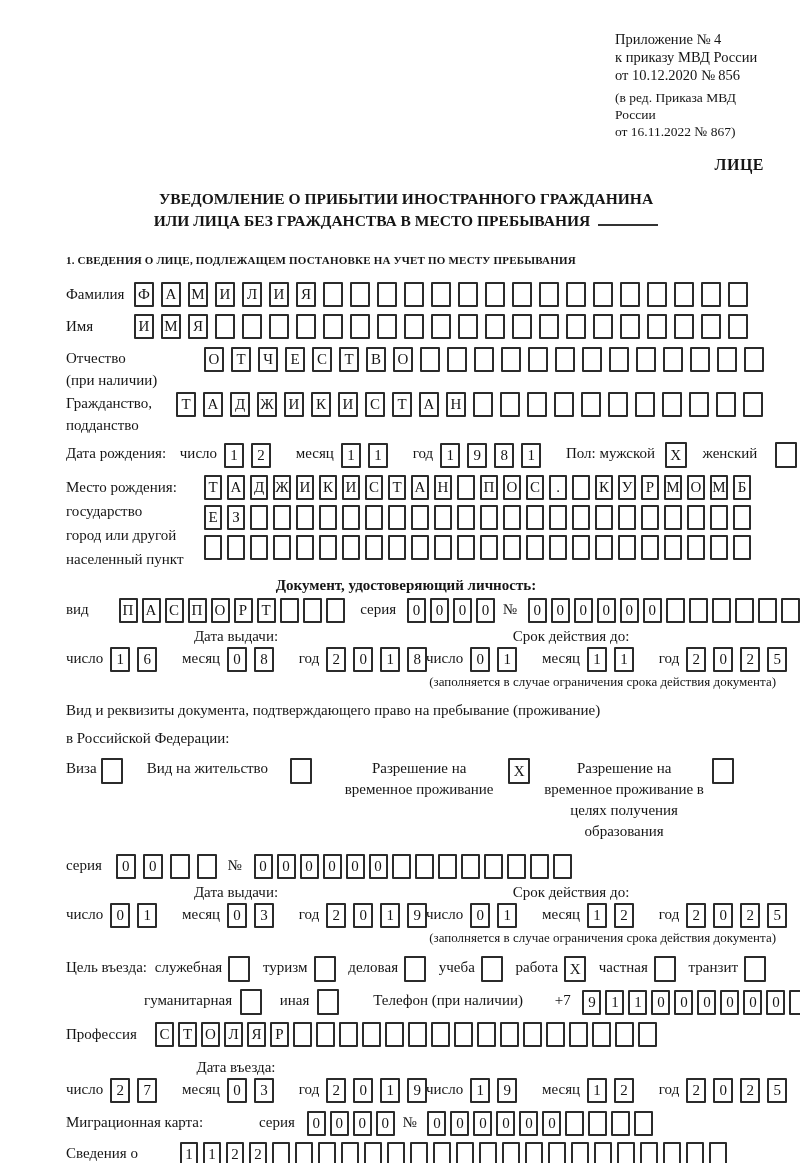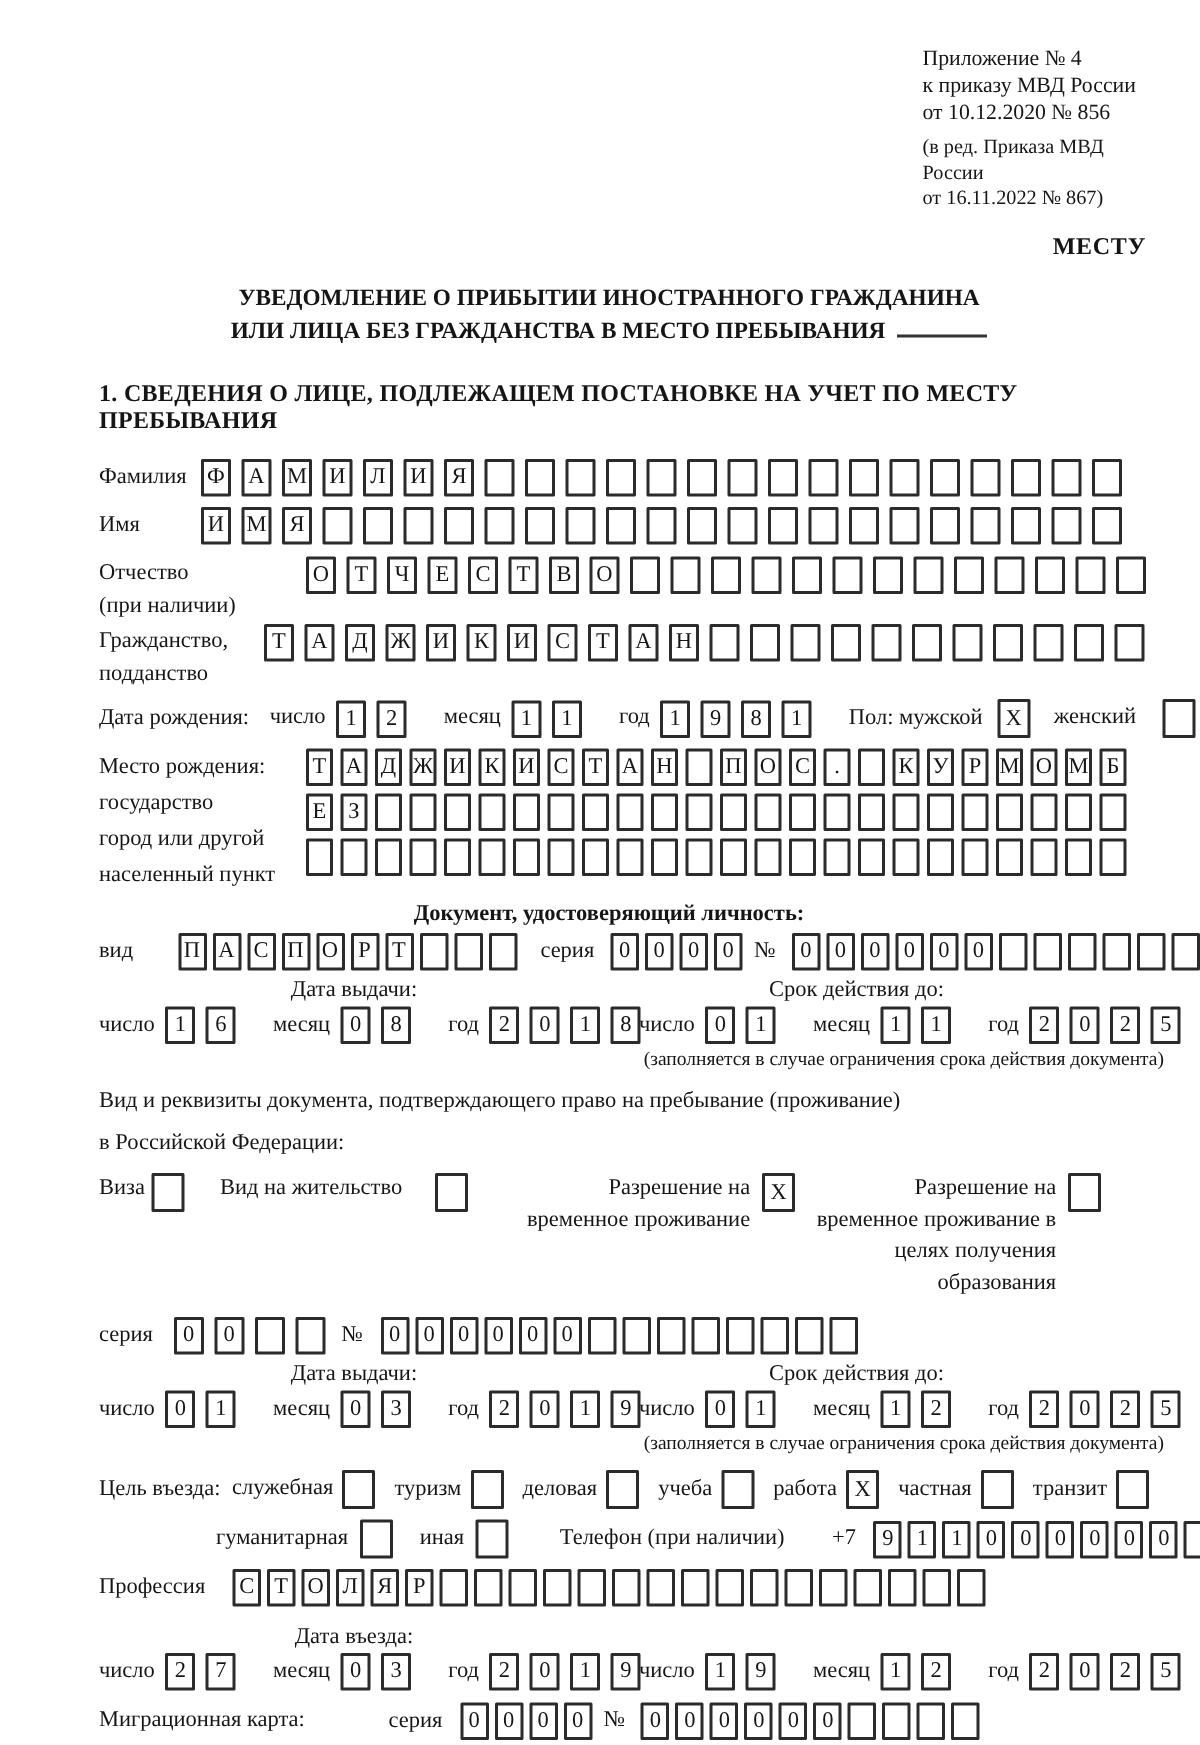--- a/index.html
+++ b/index.html
@@ -10,21 +10,21 @@
     font-size:15px; color:#151515; position:relative;
     padding:30px 24px 0 66px;
   }
   
   .appendix { margin-left:549px; line-height:18px; font-size:14.5px; }
   .edition  { margin-left:549px; line-height:17px; font-size:13.5px; margin-top:5px; }
   .forma { text-align:right; font-weight:bold; font-size:16px; margin-top:16px; padding-right:12px; letter-spacing:.5px; }
   
   .title { text-align:center; font-weight:bold; font-size:15.5px; line-height:22px; margin-top:14px; margin-left:-30px; }
   .title-underline { display:inline-block; width:60px; border-bottom:2.5px solid #333; height:14px; margin-left:8px; }
-  .section-heading { font-weight:bold; font-size:16px; margin-top:22px; letter-spacing:.2px; }
+  .section-heading { font-weight:bold; font-size:11px; margin-top:22px; letter-spacing:.2px; }
   
   .cells { display:inline-flex; vertical-align:middle; }
   .cell {
     display:inline-block; width:20px; height:25px; border:2px solid #2b2b2b; border-radius:1px;
     margin-right:7px; text-align:center; line-height:21px; font-size:15px; flex:none; background:#fff;
   }
   .cells-sm .cell { width:18px; margin-right:5px; }
   .cells-md .cell { width:19px; margin-right:4px; }
   .checkbox {
     display:inline-block; width:22px; height:26px; border:2px solid #2b2b2b; border-radius:1px;
@@ -50,21 +50,21 @@
   .dual-head .dh-right { width:330px; text-align:center; }
   .dual-dates { display:flex; margin-top:2px; }
   .dual-dates .dd-left { width:360px; white-space:nowrap; }
   .dual-dates .dd-right { white-space:nowrap; }
   .note-line { text-align:right; font-size:13px; margin-top:2px; padding-right:0px; }
   .intro-line { margin-top:8px; line-height:24px; }
   
   .opts4 { display:flex; align-items:flex-start; margin-top:8px; }
   .opt4 { display:flex; align-items:flex-start; margin-right:14px; }
   .opt4 .otext { line-height:21px; }
-  .opt4 .otext.ctr { text-align:right; }
+  .opt4 .otext.ctr { text-align:center; }
   .opt4 .checkbox { margin-left:8px; }
   
   .purpose { margin-top:10px; white-space:nowrap; }
   .purpose .checkbox { margin-left:6px; margin-right:9px; }
   .purpose2 { margin-top:7px; white-space:nowrap; }
   .purpose2 .checkbox { margin-left:8px; margin-right:14px; }
 </style>
 </head>
 <body>
 
@@ -72,21 +72,21 @@
 
   <div class="appendix">
     <div>Приложение № 4</div>
     <div>к приказу МВД России</div>
     <div>от 10.12.2020 № 856</div>
   </div>
   <div class="edition">
     <div>(в ред. Приказа МВД России</div>
     <div>от 16.11.2022 № 867)</div>
   </div>
-  <div class="forma">МЕСТУ</div>
+  <div class="forma">ЛИЦЕ</div>
 
   <div class="title">
     <div>УВЕДОМЛЕНИЕ О ПРИБЫТИИ ИНОСТРАННОГО ГРАЖДАНИНА</div>
     <div><span>ИЛИ ЛИЦА БЕЗ ГРАЖДАНСТВА В МЕСТО ПРЕБЫВАНИЯ</span><span class="title-underline"></span></div>
   </div>
 
   <div class="section-heading">1. СВЕДЕНИЯ О ЛИЦЕ, ПОДЛЕЖАЩЕМ ПОСТАНОВКЕ НА УЧЕТ ПО МЕСТУ ПРЕБЫВАНИЯ</div>
 
   <div class="frow" style="margin-top:16px;text-decoration:underline;">
     <span class="flabel">Фамилия</span>

